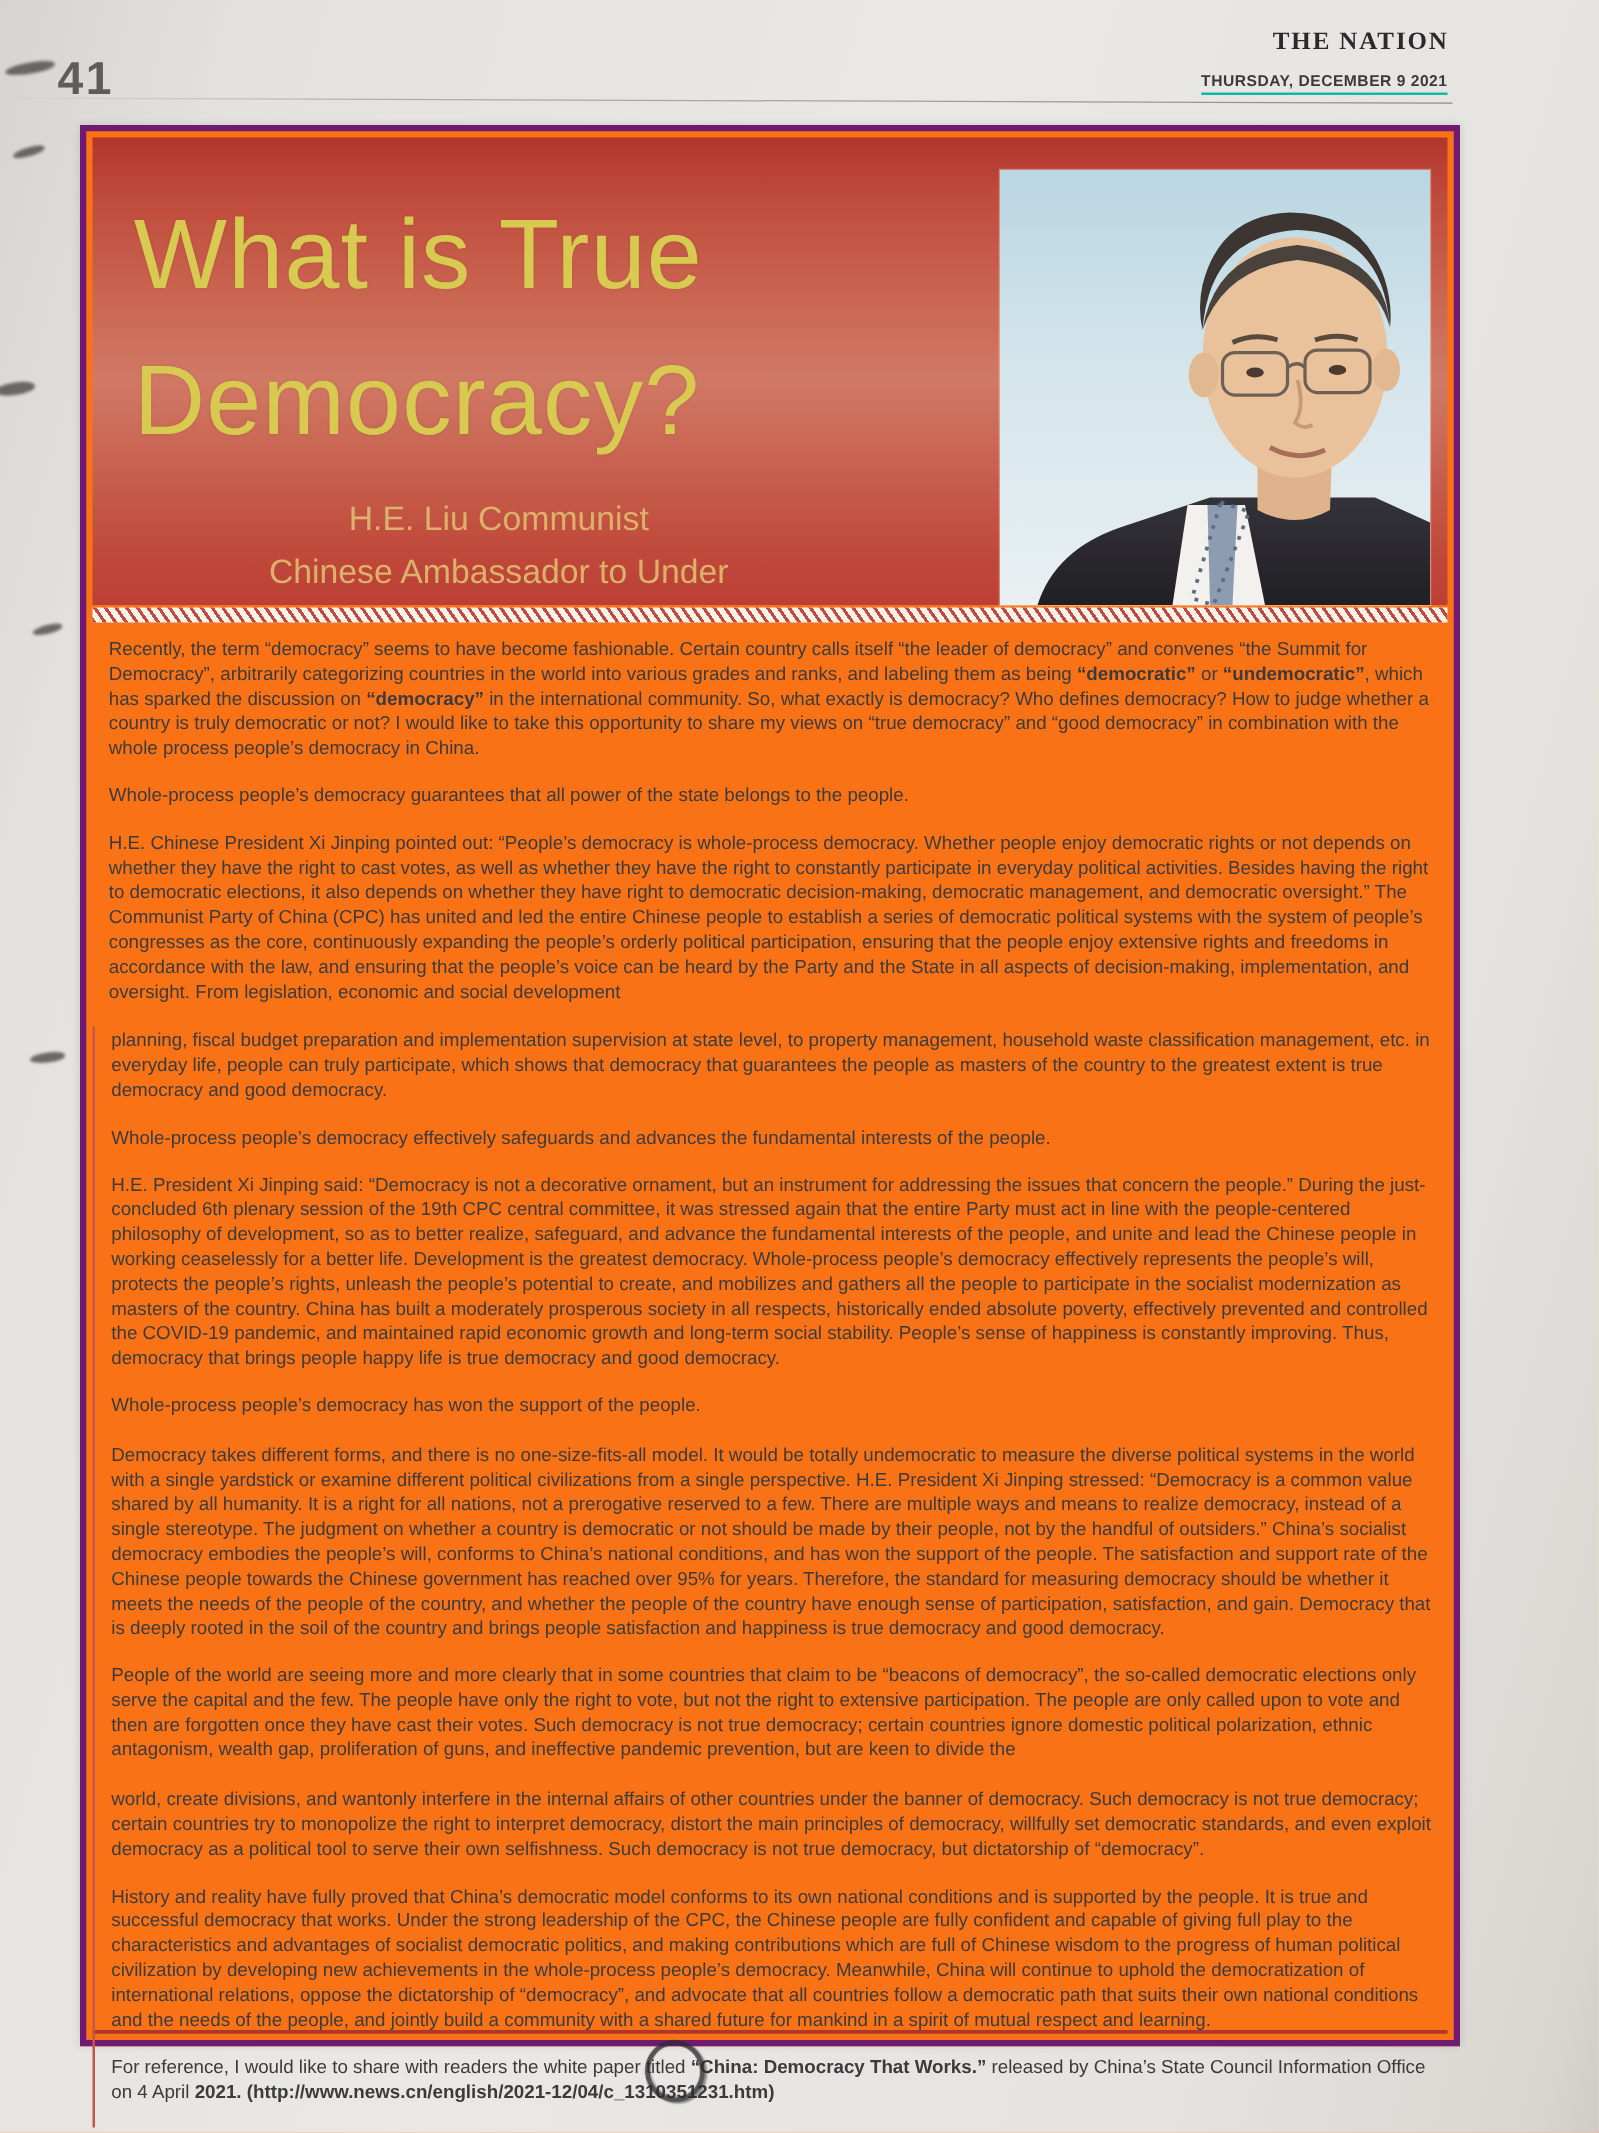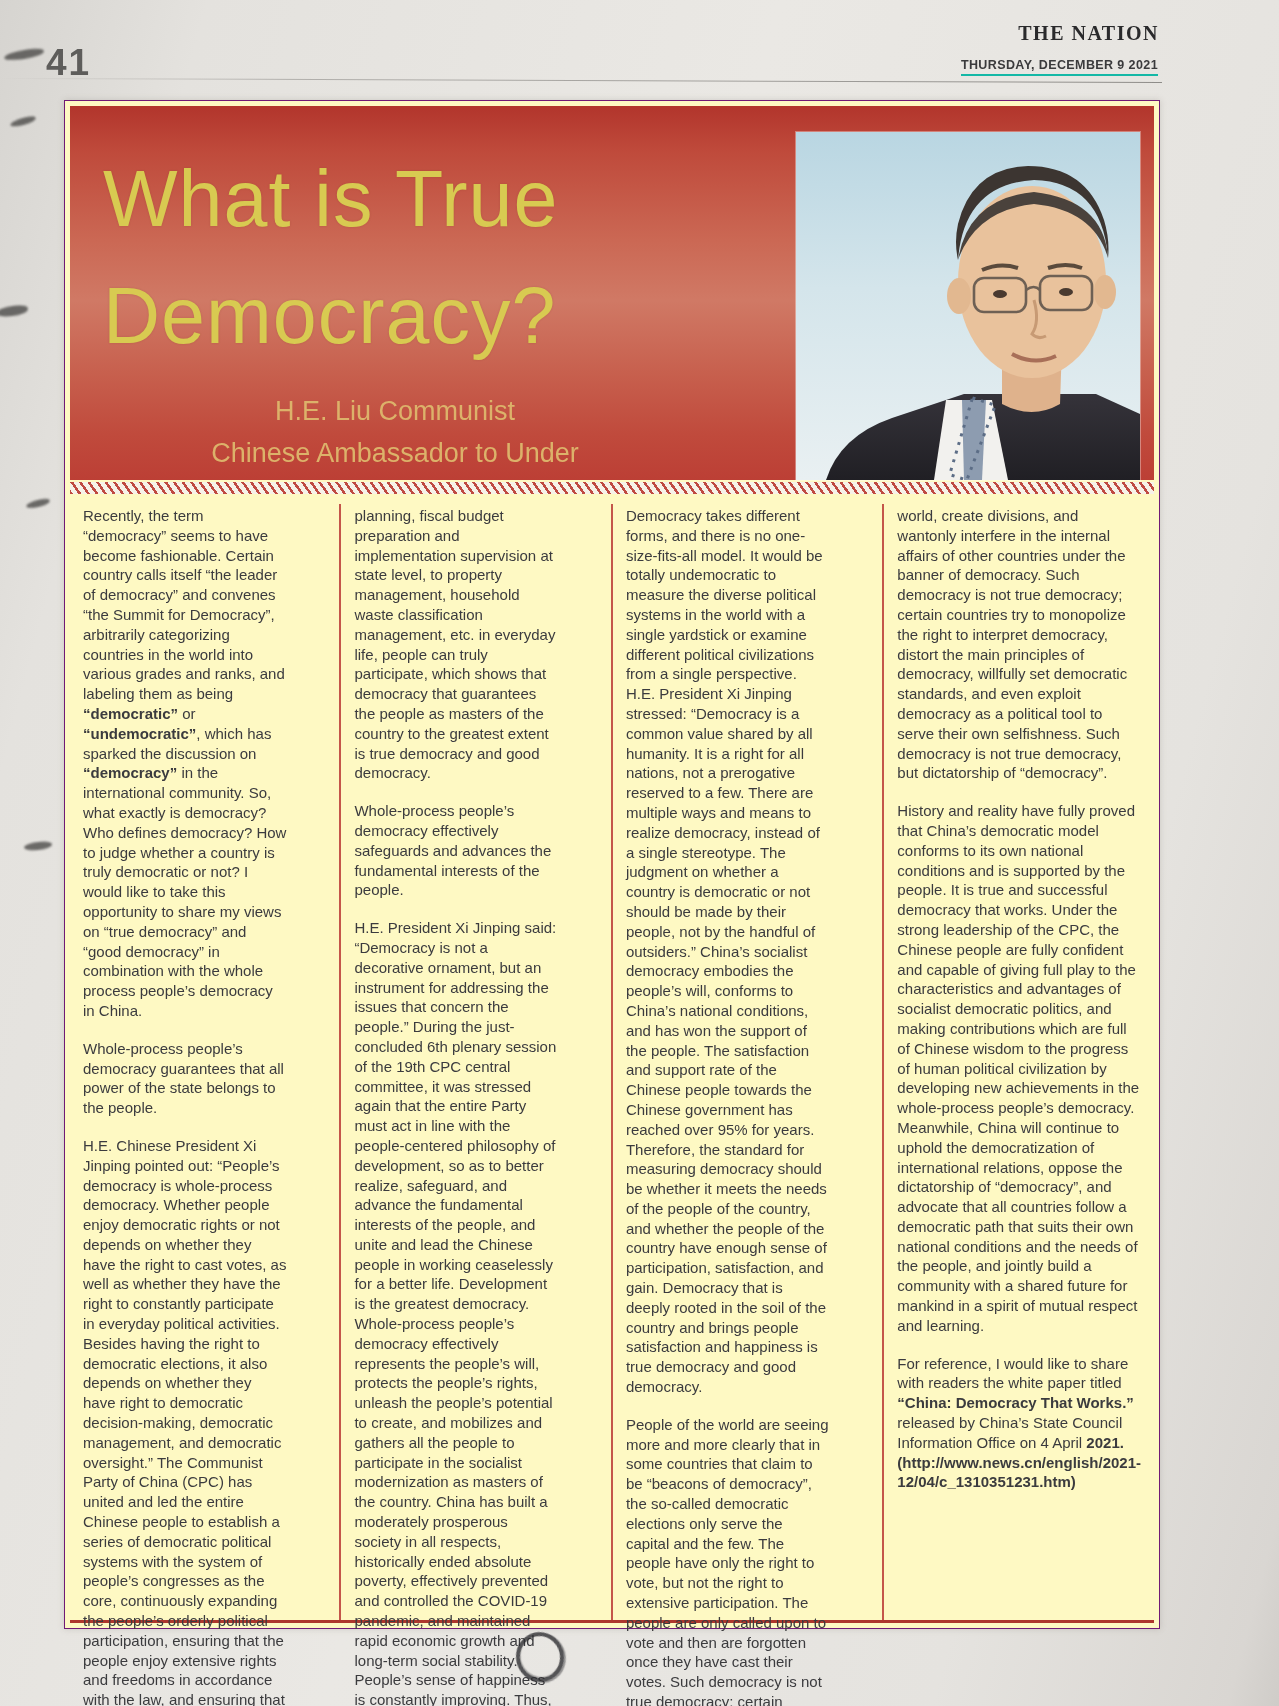--- a/index.html
+++ b/index.html
@@ -9,40 +9,40 @@
     background:linear-gradient(105deg,#d6d4d0 0%,#e4e2de 12%,#eae8e4 45%,#e5e3df 80%,#d9d6d2 97%,#cfccc8 100%);
   }
   
   .page-number{position:absolute;left:46px;top:42px;font-size:37px;font-weight:700;color:#5e5d5b;letter-spacing:2px;}
   .masthead-title{position:absolute;right:120px;top:22px;font-family:"Liberation Serif",serif;font-size:20px;font-weight:600;color:#2a2a2c;letter-spacing:1.5px;}
   .masthead-date{position:absolute;right:121px;top:58px;font-size:12.5px;font-weight:700;color:#3a3a3c;letter-spacing:.4px;border-bottom:2px solid #14b8a6;padding-bottom:2px;}
   .top-rule{position:absolute;left:0;top:80px;width:1162px;height:1px;background:linear-gradient(90deg,rgba(100,98,95,0) 0%,rgba(100,98,95,.40) 25%,rgba(70,68,65,.55) 100%);transform:rotate(.2deg);}
   
   .article-box{
     position:absolute;left:64px;top:100px;width:1084px;
-    background:#fef9c3;border:1px solid #701a75;padding:5px;
+    background:#f97316;border:5px solid #701a75;padding:5px;
     box-shadow:0 0 6px rgba(120,110,100,.25);
   }
   .banner{
     position:relative;height:374px;
     background:linear-gradient(180deg,#b2352c 0%,#bf4a3b 12%,#cb6854 36%,#d07965 52%,#c75f4d 72%,#c04a3c 88%,#bc3f35 100%);
   }
   .title{position:absolute;left:33px;top:34px;color:#d8ca51;font-size:79px;font-weight:400;line-height:117px;letter-spacing:1px;text-shadow:0 0 2px rgba(120,60,30,.25);}
   .title .title-line{display:block;}
   .byline{position:absolute;left:0;top:284px;width:650px;text-align:center;color:#dcb26a;font-size:27px;line-height:42px;}
   .photo{position:absolute;top:26px;right:14px;width:344px;height:348px;box-shadow:0 0 0 1px rgba(255,255,255,.35);}
   .photo svg{display:block;width:100%;height:100%;}
   .hatch{
     height:12px;margin:2px 0 0;background-color:#f6f2e8;
     background-image:repeating-linear-gradient(55deg,#bf4a41 0 2.5px,rgba(0,0,0,0) 2.5px 7px);
   }
   
-  .columns{display:flex;align-items:stretch;height:1116px;padding-top:10px;border-bottom:3px solid #ad372d;}
+  .columns{display:flex;align-items:stretch;height:1116px;padding-top:10px;border-bottom:3px solid #ad372d;flex-direction:column;}
   .col{flex:1 1 0;padding:2px 13px 0;font-size:15px;line-height:1.32;color:#3b3b3e;text-align:left;}
-  .col + .col{border-left:2px solid #c4564a;margin-left:40px;}
+  .col + .col{border-left:2px solid #c4564a;}
   .col p{margin:0 0 18px;}
   .col p.subhead{font-weight:400;}
   .col b{font-weight:700;}
   
   .punch-ring{
     position:absolute;left:516px;top:1632px;width:40px;height:42px;border:4px solid rgba(42,42,46,.78);
     border-radius:50%;transform:rotate(-14deg);
     box-shadow:1.5px 1.5px 1px rgba(42,42,46,.45), inset 1px -1px 1px rgba(42,42,46,.35);
     filter:blur(.4px);
   }

